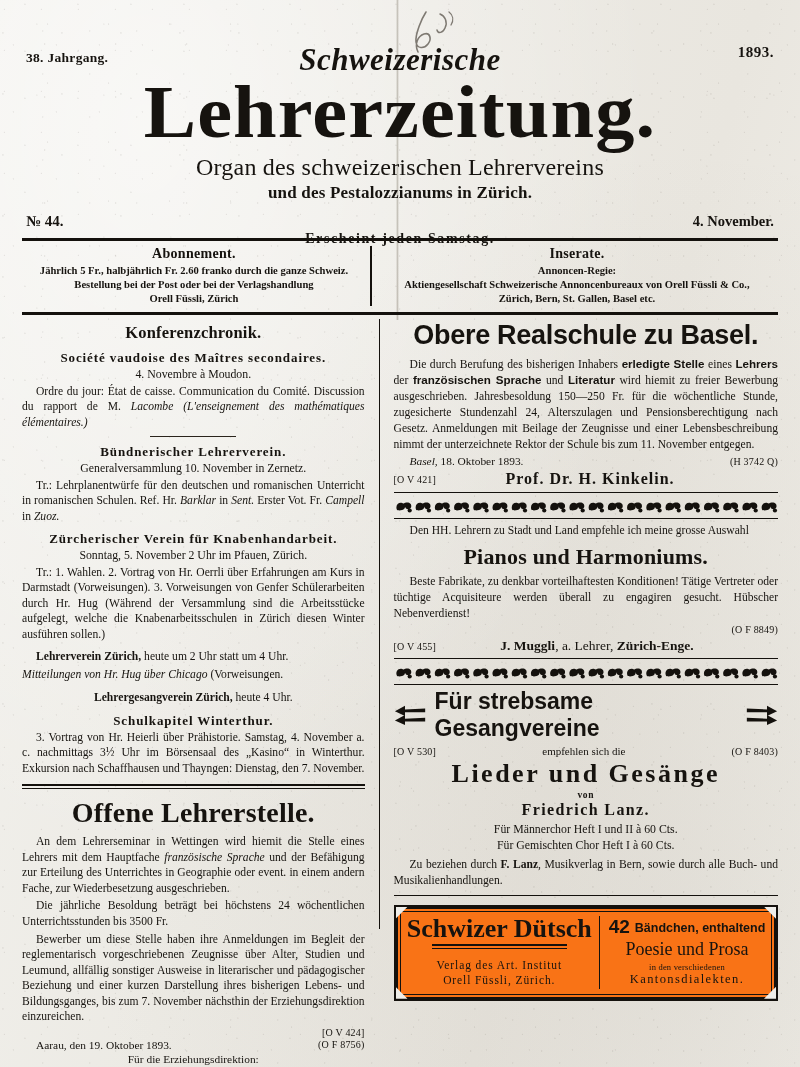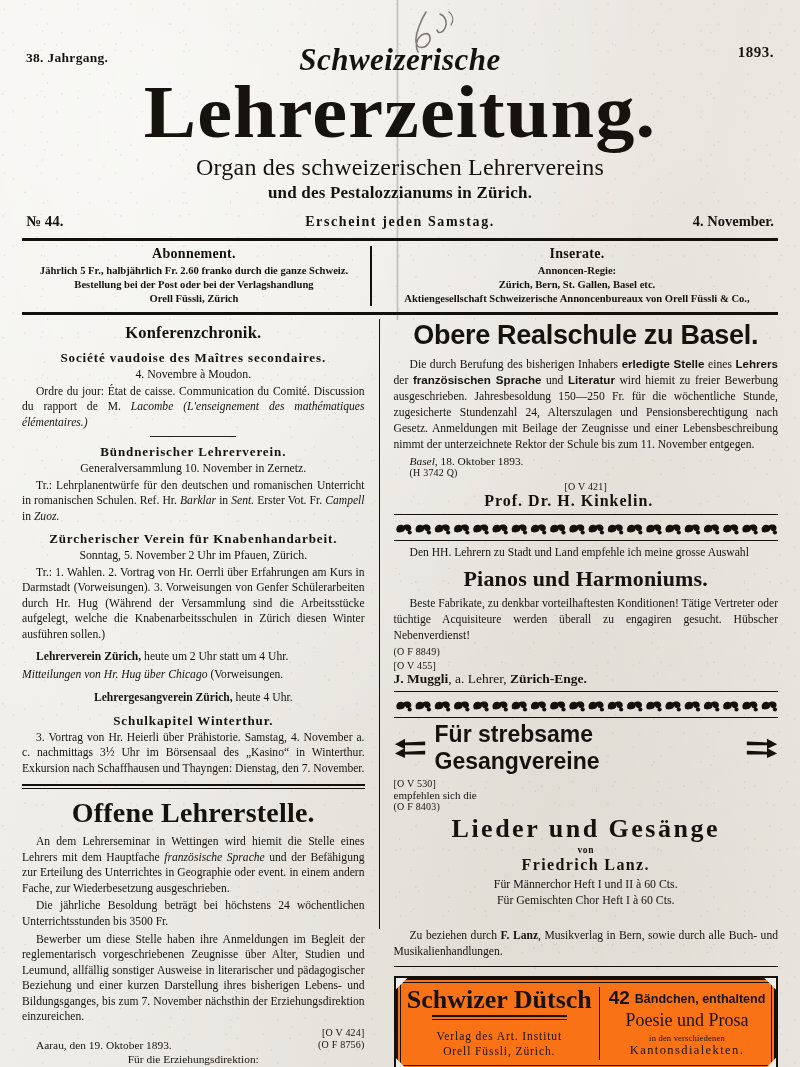--- a/index.html
+++ b/index.html
@@ -76,21 +76,21 @@
   }
   .mh-pesta{
     font-family:"Liberation Serif",serif;font-weight:bold;
     font-size:17px;margin:2px 0 10px 0;letter-spacing:.2px;
   }
   .issueline{
     position:relative;height:22px;margin:4px 0 3px 0;
   }
   .issue-no{position:absolute;left:4px;top:0;font-weight:bold;font-size:15px;}
   .issue-mid{
-    position:absolute;left:0;right:0;top:1px;text-align:center;
+    position:absolute;left:0;right:0;top:18px;text-align:center;
     font-weight:bold;font-size:14px;letter-spacing:1.6px;
   }
   .issue-date{position:absolute;right:4px;top:0;font-weight:bold;font-size:14.5px;}
 
   .rule-thick{height:0;border-top:3px solid #14110d;margin:2px 0 0 0;}
   .rule-thin{height:0;border-top:1.3px solid #14110d;}
 
   
   .band{
     display:flex;align-items:stretch;
@@ -148,21 +148,21 @@
   .tag{font-size:10px;letter-spacing:.2px;}
 
   
   .ad-h1{
     text-align:center;font-size:27px;font-weight:bold;line-height:1.05;
     margin:2px 0 6px 0;letter-spacing:-.3px;
     font-family:"Liberation Sans",sans-serif;
   }
   .ad-body{font-size:11.6px;line-height:1.36;text-align:justify;text-indent:16px;margin:0;}
   .ad-sans{font-family:"Liberation Sans",sans-serif;font-weight:bold;}
-  .ad-line{display:flex;justify-content:space-between;align-items:baseline;font-size:11.4px;margin-top:3px;flex-direction:column;}
+  .ad-line{display:flex;justify-content:space-between;align-items:baseline;font-size:11.4px;margin-top:3px;}
   .ad-name{
     text-align:center;font-weight:bold;font-size:16px;letter-spacing:1px;
   }
   .ad-rule{height:0;border-top:1.2px solid #14110d;margin:4px 0;}
 
   
   .fleuron{
     height:15px;margin:7px 0 3px 0;overflow:hidden;
     display:flex;align-items:center;
   }
@@ -246,22 +246,22 @@
     <div class="band-col left">
       <div class="band-h">Abonnement.</div>
       <div class="band-t">Jährlich 5 Fr., halbjährlich Fr. 2.60 franko durch die ganze Schweiz.</div>
       <div class="band-t">Bestellung bei der Post oder bei der Verlagshandlung</div>
       <div class="band-t">Orell Füssli, Zürich</div>
     </div>
     <div class="band-div"></div>
     <div class="band-col right">
       <div class="band-h">Inserate.</div>
       <div class="band-t">Annoncen-Regie:</div>
+      <div class="band-t">Aktiengesellschaft Schweizerische Annoncenbureaux von Orell Füssli &amp; Co.,</div>
       <div class="band-t">Zürich, Bern, St. Gallen, Basel etc.</div>
-      <div class="band-t">Aktiengesellschaft Schweizerische Annoncenbureaux von Orell Füssli &amp; Co.,</div>
     </div>
   </section>
   <div class="rule-thick"></div>
 
   <div class="body-cols">
 
     <div class="col col-left">
 
       <h2 class="sec-h">Konferenzchronik.</h2>
 
@@ -419,21 +419,21 @@
         <div class="ad-line" style="font-size:11px;">
           <span class="tag">[O V 530]</span>
           <span>empfehlen sich die</span>
           <span class="tag">(O F 8403)</span>
         </div>
         <div class="lieder-h">Lieder und Gesänge</div>
         <div class="von">von</div>
         <div class="lanz">Friedrich Lanz.</div>
         <div class="pricerow">Für Männerchor Heft I und II à 60 Cts.</div>
         <div class="pricerow">Für Gemischten Chor Heft I à 60 Cts.</div>
-        <p class="ad-body" style="margin-top:19px;"><span>Zu beziehen durch </span><b>F. Lanz</b><span>, Musikverlag in Bern, sowie durch alle Buch- und Musikalienhandlungen.</span></p>
+        <p class="ad-body" style="margin-top:3px;"><span>Zu beziehen durch </span><b>F. Lanz</b><span>, Musikverlag in Bern, sowie durch alle Buch- und Musikalienhandlungen.</span></p>
       </section>
 
       <div class="ad-rule" style="margin-top:6px;"></div>
 
       <section class="framed">
         <span class="corner tl"></span>
         <span class="corner tr"></span>
         <span class="corner bl"></span>
         <span class="corner br"></span>
         <div class="framed-in">

